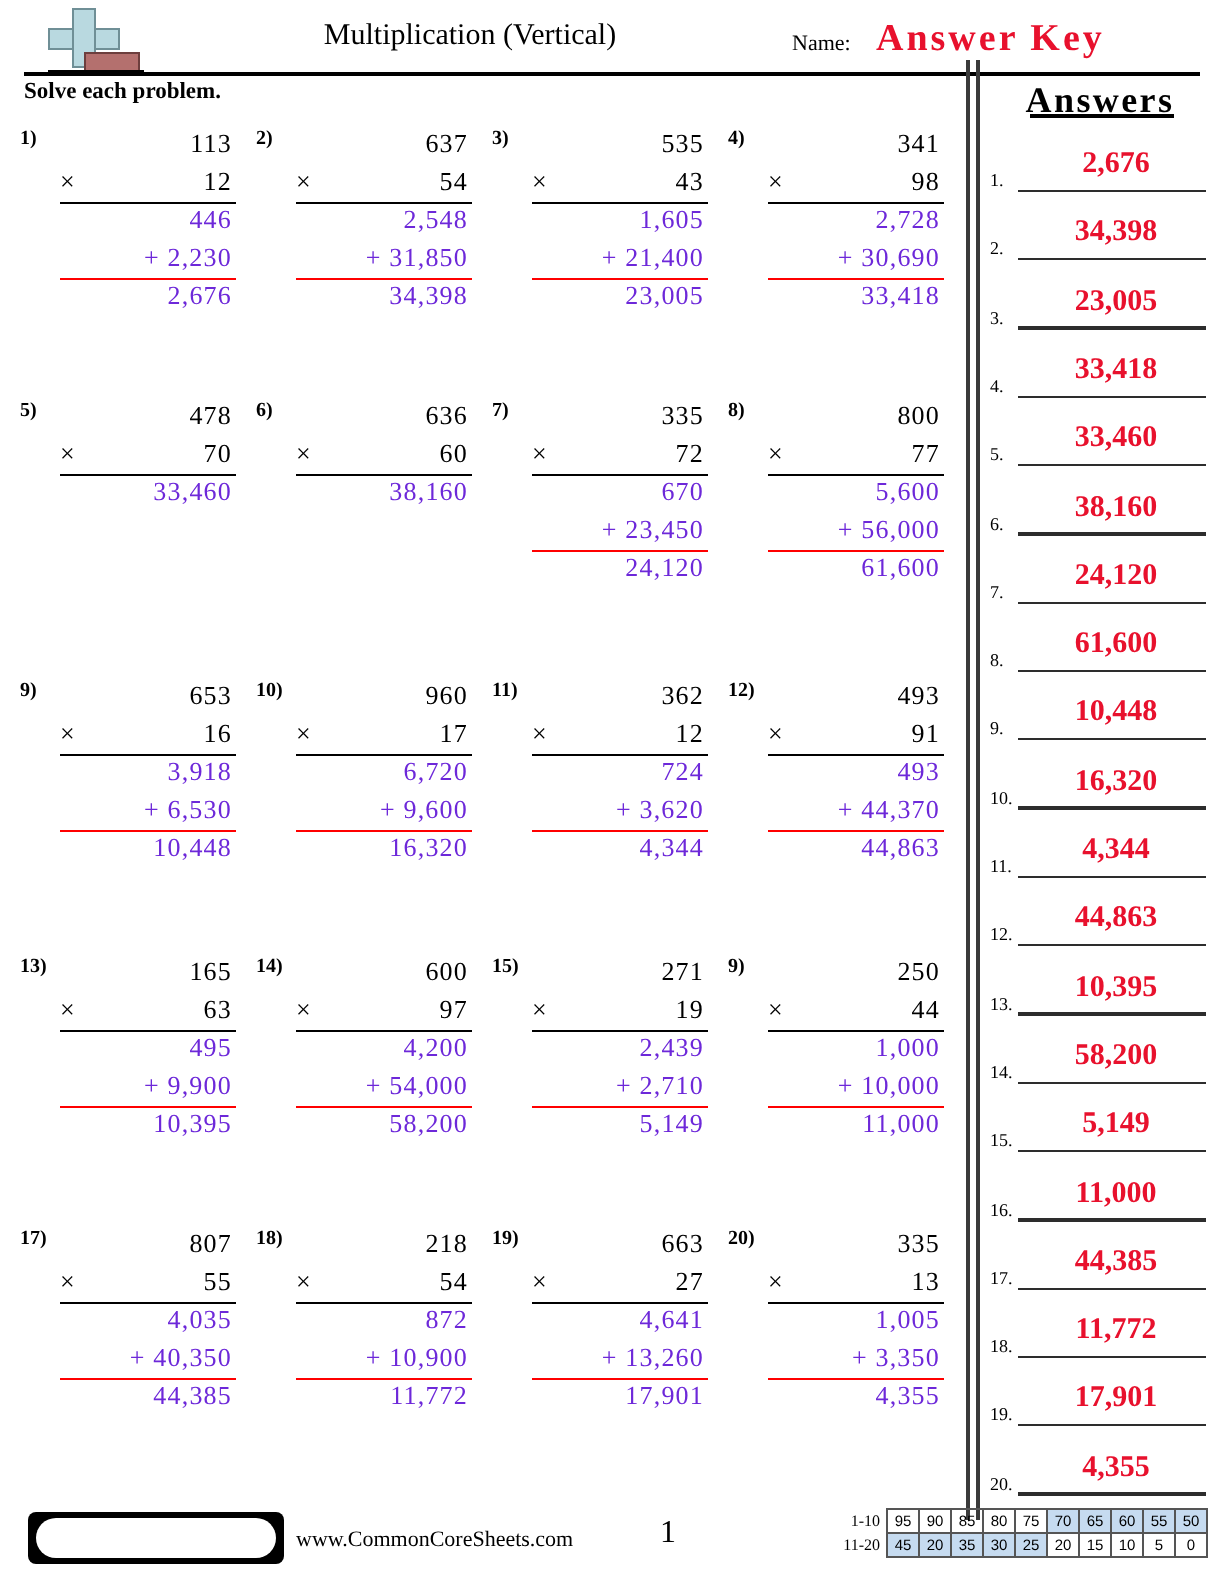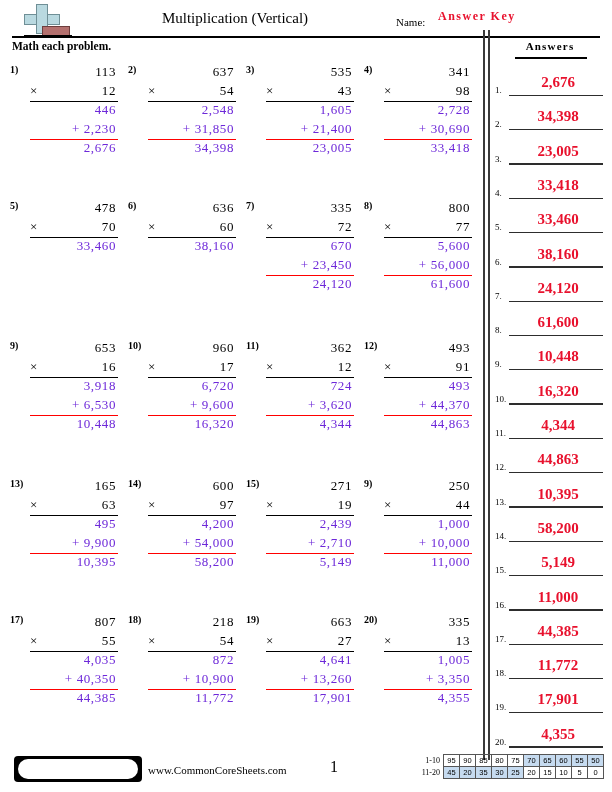--- a/index.html
+++ b/index.html
@@ -20,34 +20,34 @@
       background:#b9d9e0;border:1px solid #6f8f96;box-sizing:border-box;}
   .logo .plus-h{position:absolute;left:8px;top:10px;width:36px;height:11px;
       background:#b9d9e0;border:1px solid #6f8f96;box-sizing:border-box;}
   .logo .bar{position:absolute;left:26px;top:22px;width:28px;height:10px;
       background:#b4706e;border:1px solid #6d3e3d;box-sizing:border-box;}
   .logo .shadow{position:absolute;left:8px;top:31px;width:48px;height:2px;background:#000;}
 
   .title{position:absolute;left:0;top:10px;width:470px;text-align:center;
       font-size:15px;font-family:"Liberation Serif",serif;}
   .name-label{position:absolute;left:396px;top:16px;font-size:11px;}
-  .answer-key{position:absolute;left:438px;top:9px;font-size:12px;font-weight:bold;
+  .answer-key{position:absolute;left:438px;top:9px;font-size:19px;font-weight:bold;
       color:#e8112d;letter-spacing:1.5px;font-family:"Liberation Serif",serif;}
 
   .hrule{position:absolute;left:12px;top:36px;width:588px;height:2px;background:#000;}
 
   .instructions{position:absolute;left:12px;top:40px;font-size:11.5px;font-weight:bold;}
 
   
   .vdiv1{position:absolute;left:483px;top:30px;width:2px;height:730px;background:#3a3a3a;}
   .vdiv2{position:absolute;left:488px;top:30px;width:2px;height:730px;background:#3a3a3a;}
 
   
   .ans-head{position:absolute;left:495px;top:40px;width:110px;text-align:center;
-      font-size:11px;font-weight:bold;letter-spacing:1.2px;}
+      font-size:18px;font-weight:bold;letter-spacing:1.2px;}
   .ans-head-underline{position:absolute;left:515px;top:57px;width:72px;height:1.5px;background:#000;}
 
   .ans-row{position:absolute;left:495px;width:112px;height:34px;}
   .ans-idx{position:absolute;left:0;bottom:1px;font-size:9px;}
   .ans-val{position:absolute;left:16px;right:2px;bottom:5px;text-align:center;
       font-size:15px;font-weight:bold;color:#e8112d;font-family:"Liberation Serif",serif;}
   .ans-line{position:absolute;left:14px;bottom:0;width:94px;height:1.3px;background:#2d2d2d;}
 
   
   .prob{position:absolute;width:118px;font-size:13px;}
@@ -88,21 +88,21 @@
       <div class="plus-v"></div>
       <div class="bar"></div>
       <div class="shadow"></div>
     </div>
     <div class="title">Multiplication (Vertical)</div>
     <div class="name-label">Name:</div>
     <div class="answer-key">Answer Key</div>
   </div>
 
   <div class="hrule"></div>
-  <div class="instructions">Math each problem.</div>
+  <div class="instructions">Solve each problem.</div>
 
   <div class="vdiv1"></div>
   <div class="vdiv2"></div>
 
   <div class="ans-head">Answers</div>
   <div class="ans-head-underline"></div>
   <div id="answers-container">
       <div class="ans-row" style="top: 62px;">
         <span class="ans-idx">1.</span>
         <span class="ans-val">2,676</span>

